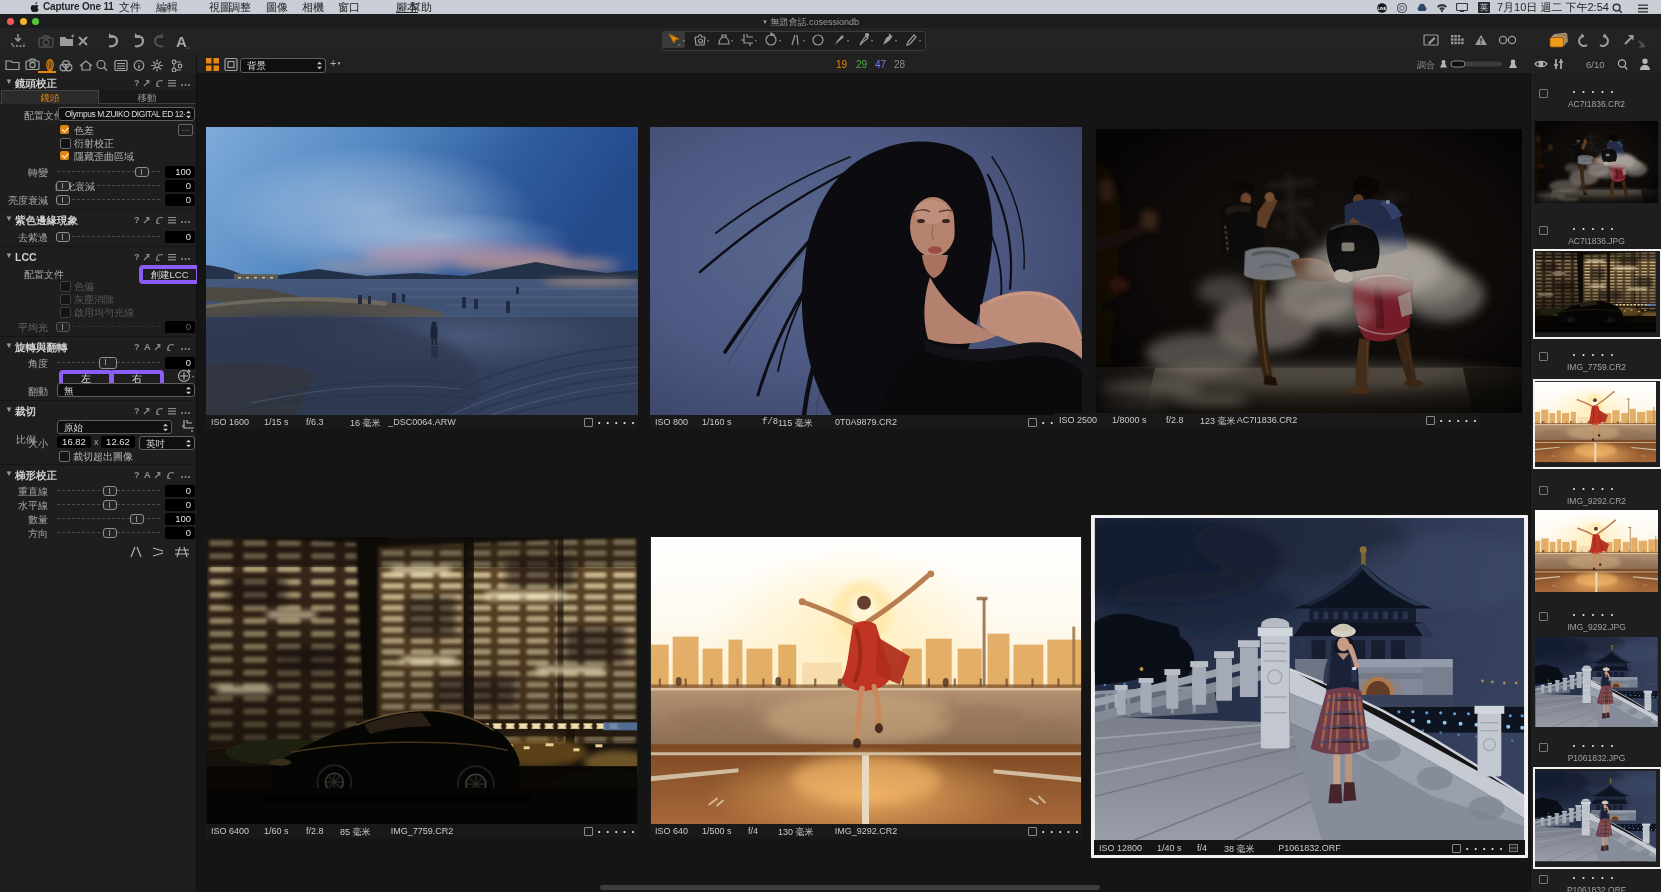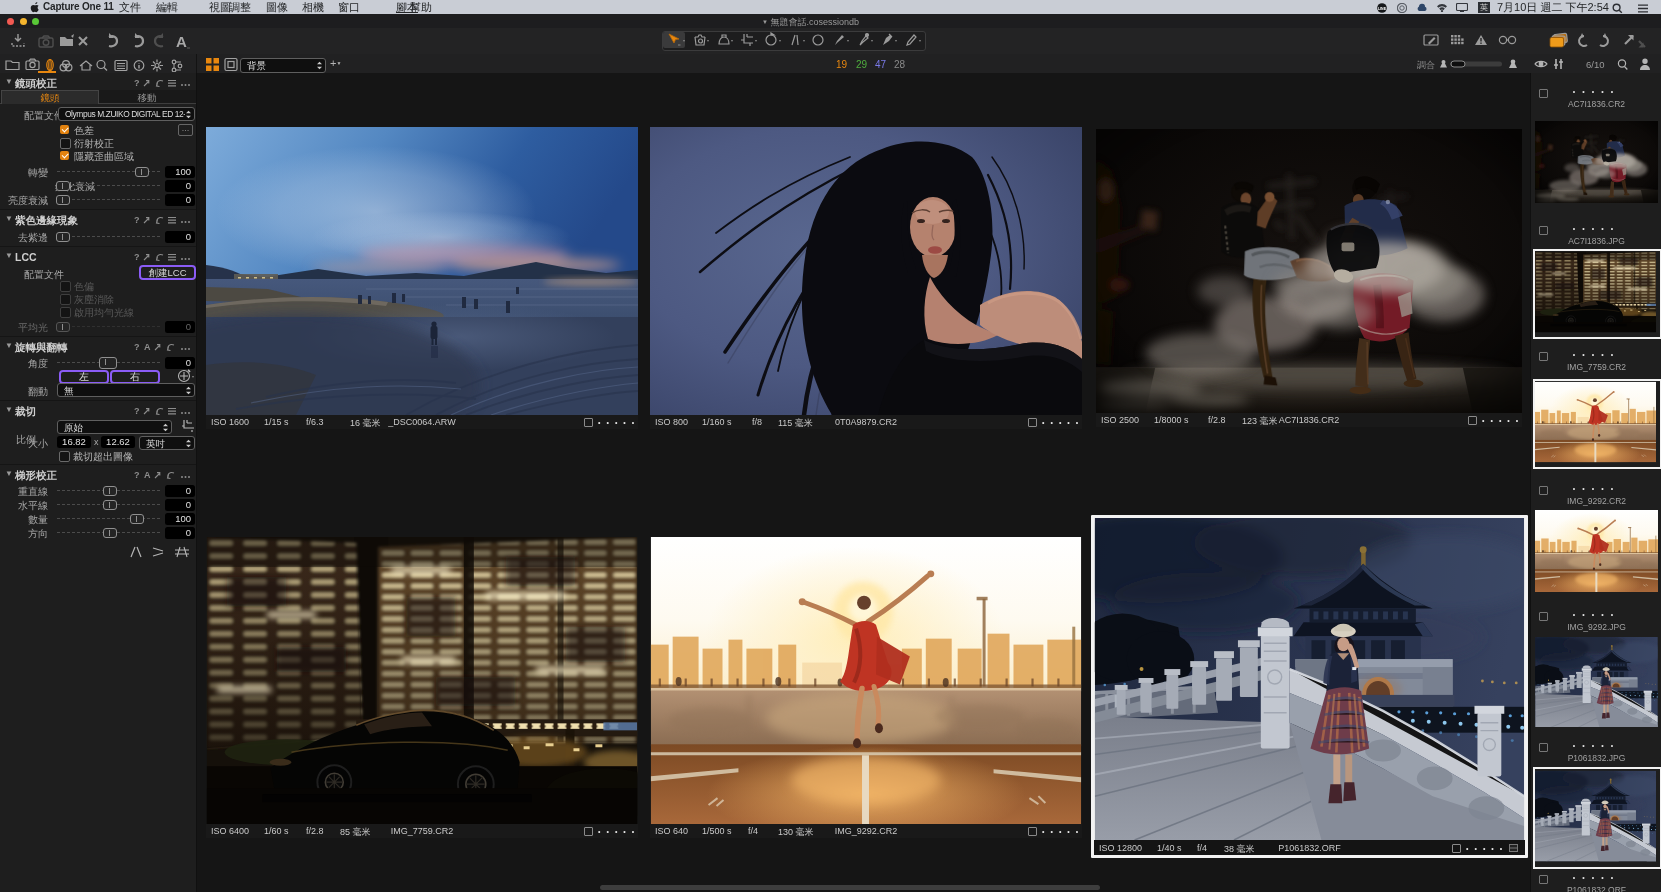--- a/index.html
+++ b/index.html
@@ -24,21 +24,21 @@
 .knob:after{content:"";position:absolute;left:5px;top:1px;width:1px;height:6px;background:#909090;}
 .val{position:absolute;width:30px;height:12px;background:#000;border-radius:2.5px;color:#e0e0e0;font-size:9.5px;text-align:right;line-height:12px;}
 .val span{margin-right:4px;}
 .cb{position:absolute;width:9px;height:9px;border-radius:2px;background:#e2820f;}
 .cb:after{content:"";position:absolute;left:1.5px;top:2px;width:5px;height:2.5px;border-left:1.5px solid #fff;border-bottom:1.5px solid #fff;transform:rotate(-45deg);}
 .cbe{position:absolute;width:9px;height:9px;border-radius:2px;background:#141414;border:1px solid #6a6a6a;}
 .cbl{position:absolute;color:#b4b4b4;font-size:10px;}
 .drop{position:absolute;background:#0f0f0f;border:1px solid #5f5f5f;border-radius:3px;color:#dedede;font-size:9.5px;}
 .drop .dtx{position:absolute;left:6px;top:1px;line-height:11px;white-space:nowrap;overflow:hidden;max-width:88%;}
 .stp{position:absolute;right:2px;top:1px;color:#cbcbcb;font-size:6px;line-height:5px;text-align:center;}
-.btn{position:absolute;border:2px solid #8b5cf6;border-radius:4px;color:#d8d8d8;font-size:10px;text-align:center;background:#1e1e1e;}
+.btn{position:absolute;border:4px solid #8b5cf6;border-radius:4px;color:#d8d8d8;font-size:10px;text-align:center;background:#1e1e1e;}
 
 #browser{position:absolute;left:197px;top:73px;width:1333px;height:819px;background:#151515;}
 .infobar{position:absolute;height:14px;background:#191919;color:#cacaca;font-size:9px;}
 .infobar span{position:absolute;top:1.5px;}
 .dots{position:absolute;color:#e8e8e8;font-size:7px;letter-spacing:6px;}
 .mcb{position:absolute;width:7px;height:7px;border:1px solid #8a8a8a;border-radius:1px;background:transparent;}
 .photo{position:absolute;overflow:hidden;}
 .photo svg{position:absolute;left:0;top:0;}
 
 #fstrip{position:absolute;left:1530px;top:73px;width:131px;height:819px;background:#1e1e1e;border-left:1px solid #101010;}
@@ -1248,32 +1248,32 @@
         <div class="dots" style="left:392px;top:3.5px;">•••••</div>
 </div>
 <div class="photo" style="left:453px;top:54px;width:432px;height:288px;">
         <svg width="432" height="288" viewBox="0 0 432 288">
           <use href="#sP"></use>
         </svg>
       </div>
 <div class="infobar" style="left:453px;top:342px;width:432px;">
   <span style="left:5px;text-align:center;">ISO 800</span>
         <span style="left:52px;">1/160 s</span>
-        <span style="left:102px;">f/8</span>
+        <span style="left:112px;font-family:Liberation Mono, monospace;">f/8</span>
         <span style="left:128px;">115 毫米</span>
   <span style="left:0;width:432px;text-align:center;">0T0A9879.CR2</span>
   <div class="mcb" style="left:378px;top:3px;"></div>
         <div class="dots" style="left:392px;top:3.5px;">•••••</div>
 </div>
 <div class="photo" style="left:899px;top:56px;width:426px;height:284px;">
         <svg width="426" height="284" viewBox="0 0 432 288">
           <use href="#sM"></use>
         </svg>
       </div>
-<div class="infobar" style="left:899px;top:340px;width:426px;">
+<div class="infobar" style="left:857px;top:340px;width:426px;">
   <span style="left:5px;">ISO 2500</span>
         <span style="left:58px;">1/8000 s</span>
         <span style="left:112px;">f/2.8</span>
         <span style="left:146px;">123 毫米</span>
   <span style="left:0;width:426px;text-align:center;">AC7I1836.CR2</span>
   <div class="mcb" style="left:372px;top:3px;"></div>
         <div class="dots" style="left:386px;top:3.5px;">•••••</div>
 </div>
 
 <div class="photo" style="left:9px;top:464px;width:432px;height:287px;">

